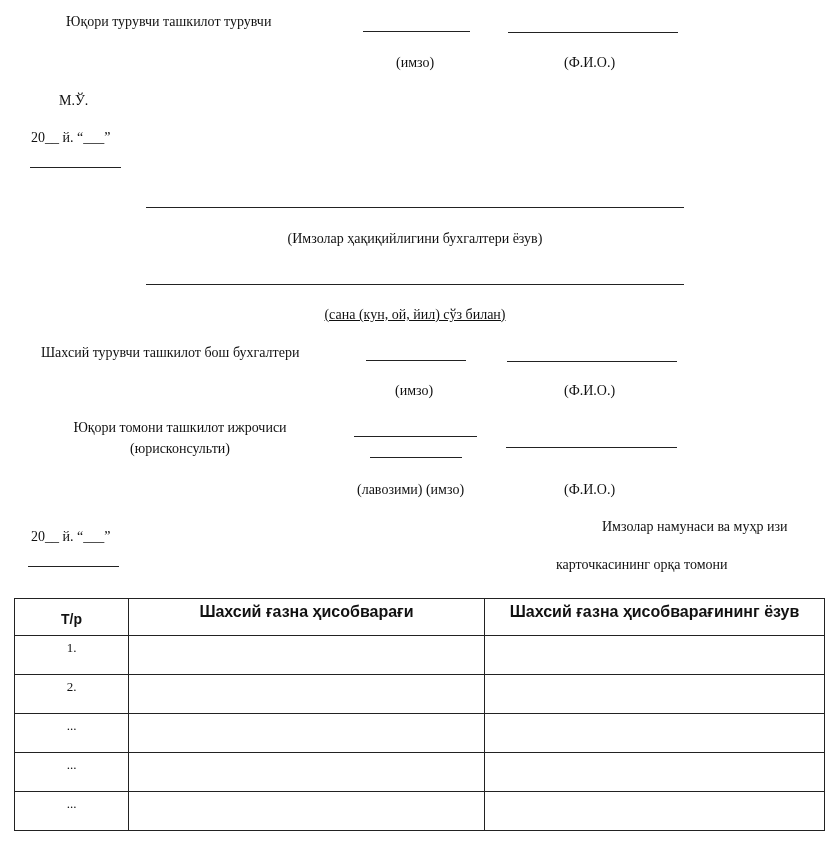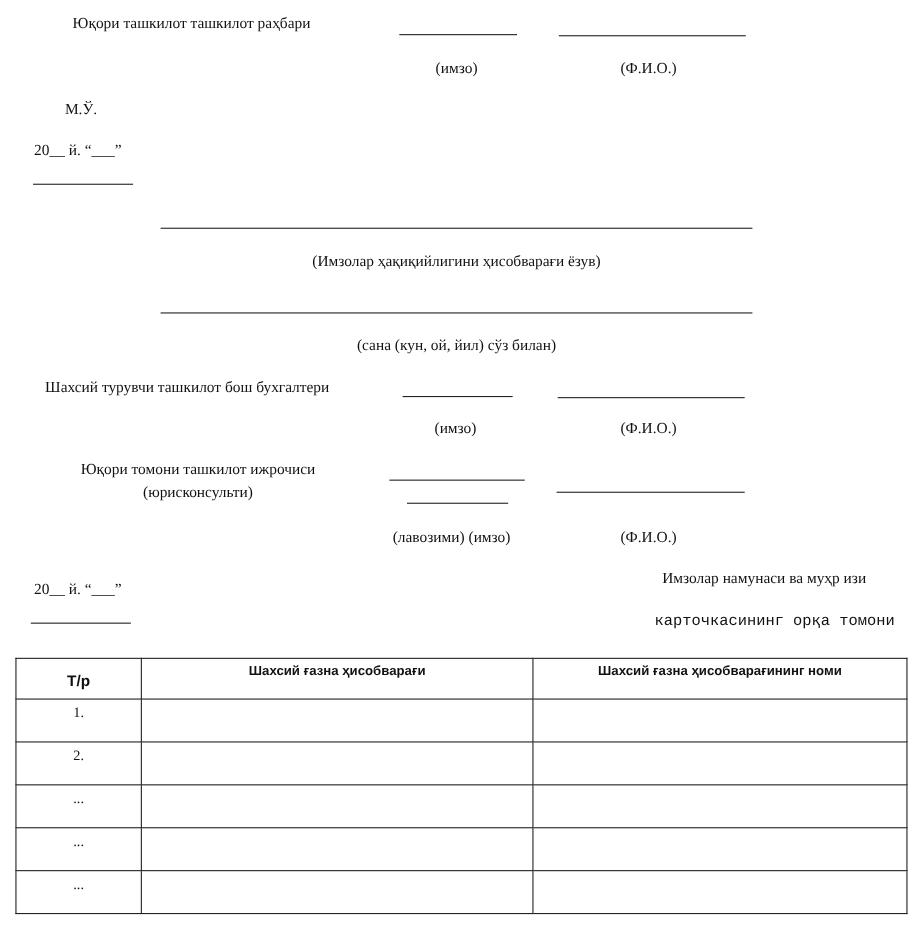--- a/index.html
+++ b/index.html
@@ -14,72 +14,72 @@
   table.ledger {
     position: absolute; left: 14px; top: 598px; width: 810px;
     border-collapse: collapse; table-layout: fixed;
   }
   table.ledger th, table.ledger td {
     border: 1.5px solid #222; vertical-align: top; text-align: center;
     padding: 4px 4px 0 4px; height: 34px; font-size: 13px;
   }
   table.ledger th {
     font-family: "Liberation Sans Narrow", "Liberation Sans", sans-serif;
-    font-weight: bold; font-size: 12px; height: 32px;
+    font-weight: bold; font-size: 16px; height: 32px;
   }
   table.ledger th.tp { vertical-align: middle; font-size: 14px; }
 </style>
 </head>
 <body>
 
-<div class="abs" style="left:66px; top:14px;">Юқори ташкилот ташкилот раҳбари</div>
+<div class="abs" style="left:66px; top:14px;">Юқори турувчи ташкилот турувчи</div>
 <div class="line" style="left:363px; top:31px; width:107px;"></div>
 <div class="line" style="left:508px; top:32px; width:170px;"></div>
 <div class="abs" style="left:396px; top:55px;">(имзо)</div>
 <div class="abs" style="left:564px; top:55px;">(Ф.И.О.)</div>
 
 <div class="abs" style="left:59px; top:93px;text-align:center;">М.Ў.</div>
 <div class="abs" style="left:31px; top:130px;">20__ й. “___”</div>
 <div class="line" style="left:30px; top:167px; width:91px;"></div>
 
 <div class="line" style="left:146px; top:207px; width:538px;"></div>
-<div class="abs center" style="left:146px; width:538px; top:231px;">(Имзолар ҳақиқийлигини ҳисобварағи ёзув)</div>
+<div class="abs center" style="left:146px; width:538px; top:231px;">(Имзолар ҳақиқийлигини бухгалтери ёзув)</div>
 <div class="line" style="left:146px; top:284px; width:538px;"></div>
-<div class="abs center" style="left:146px; width:538px; top:307px;">(сана (кун, ой, йил) сўз билан)</div>
+<div class="abs center" style="left:146px; width:538px; top:307px;text-decoration:underline;">(сана (кун, ой, йил) сўз билан)</div>
 
 <div class="abs" style="left:41px; top:345px;">Шахсий турувчи ташкилот бош бухгалтери</div>
 <div class="line" style="left:366px; top:360px; width:100px;"></div>
 <div class="line" style="left:507px; top:361px; width:170px;"></div>
 <div class="abs" style="left:395px; top:383px;">(имзо)</div>
 <div class="abs" style="left:564px; top:383px;">(Ф.И.О.)</div>
 
 <div class="abs center" style="left:40px; width:280px; top:420px;">Юқори томони ташкилот ижрочиси</div>
 <div class="abs center" style="left:40px; width:280px; top:441px;">(юрисконсульти)</div>
 <div class="line" style="left:354px; top:436px; width:123px;"></div>
 <div class="line" style="left:370px; top:457px; width:92px;"></div>
 <div class="line" style="left:506px; top:447px; width:171px;"></div>
 <div class="abs" style="left:357px; top:482px;text-align:center;">(лавозими) (имзо)</div>
 <div class="abs" style="left:564px; top:482px;">(Ф.И.О.)</div>
 
 <div class="abs" style="left:31px; top:529px;">20__ й. “___”</div>
 <div class="line" style="left:28px; top:566px; width:91px;"></div>
 <div class="abs" style="left:602px; top:519px;">Имзолар намунаси ва муҳр изи</div>
-<div class="abs" style="left:595px; top:557px;font-family:Liberation Mono, monospace;">карточкасининг орқа томони</div>
+<div class="abs" style="left:556px; top:557px;">карточкасининг орқа томони</div>
 
 <table class="ledger">
   <colgroup>
     <col style="width:114px">
     <col style="width:356px">
     <col style="width:340px">
   </colgroup>
   <thead>
     <tr>
       <th class="tp">Т/р</th>
       <th>Шахсий ғазна ҳисобварағи</th>
-      <th>Шахсий ғазна ҳисобварағининг номи</th>
+      <th>Шахсий ғазна ҳисобварағининг ёзув</th>
     </tr>
   </thead>
   <tbody>
     <tr>
       <td>1.</td>
       <td></td>
       <td></td>
     </tr>
     <tr>
       <td>2.</td>

